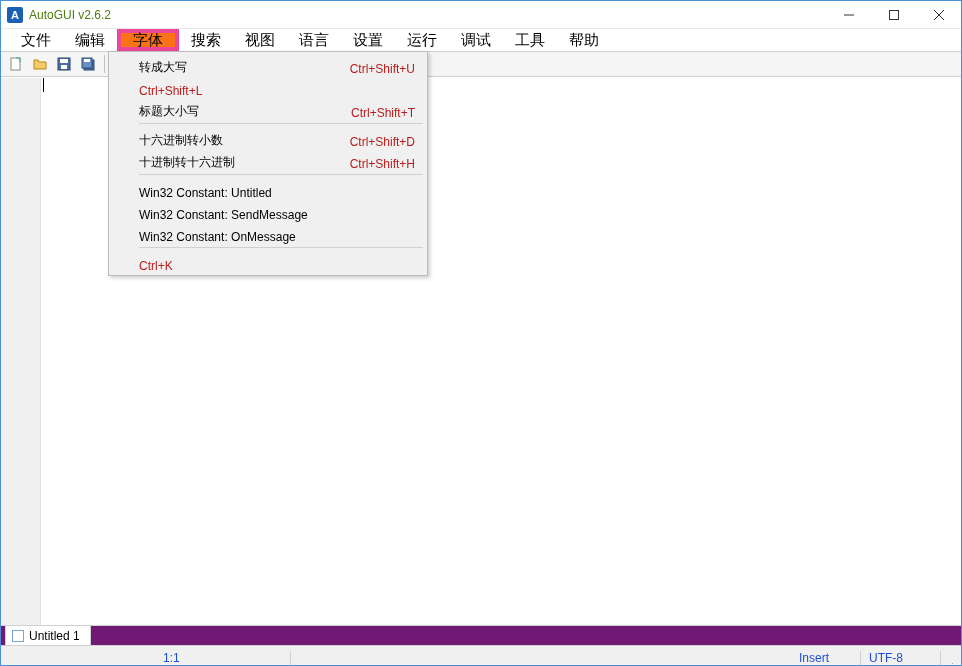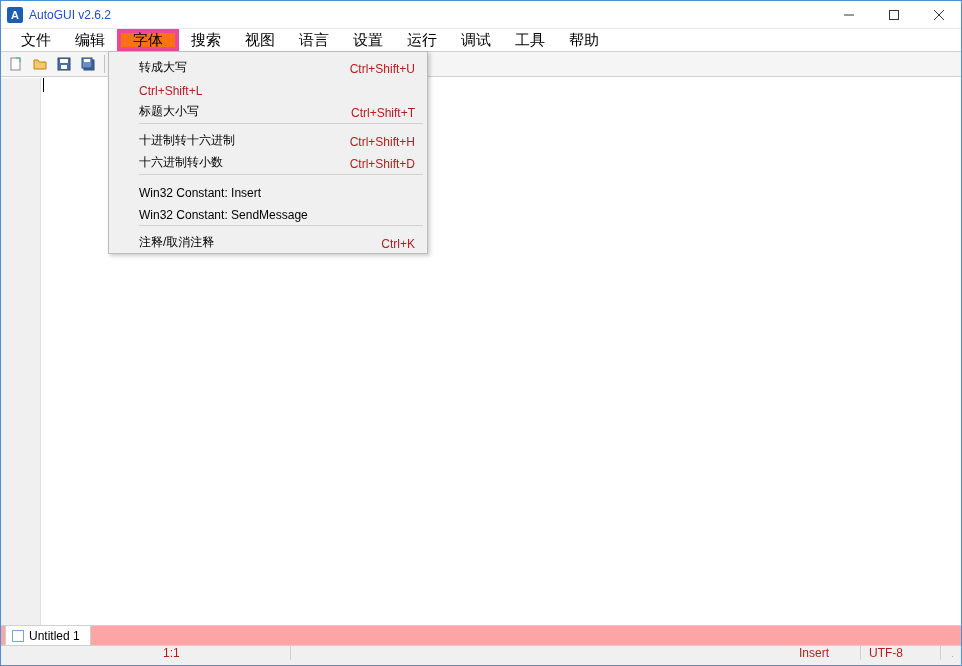--- a/index.html
+++ b/index.html
@@ -31,21 +31,21 @@
       font-weight: bold;
       font-size: 11px;
       display: flex;
       align-items: center;
       justify-content: center;
       margin-right: 6px;
       border-radius: 2px;
     }
     .titlebar-text {
       flex: 1;
-      color: #1d4ed8;
+      color: #4d7c0f;
       font-size: 12px;
     }
     .titlebar-controls {
       display: flex;
       height: 100%;
     }
     .titlebar-btn {
       width: 45px;
       height: 100%;
       display: flex;
@@ -169,21 +169,21 @@
       margin: 3px 2px 3px 28px;
     }
     
     
     .tabbar {
       position: absolute;
       bottom: 20px;
       left: 0;
       right: 0;
       height: 20px;
-      background: #fca5a5;
+      background: #701a75;
       border-top: 1px solid #d0d0d0;
       display: flex;
       align-items: stretch;
       padding-left: 4px;
     }
     .tab {
       display: flex;
       align-items: center;
       padding: 0 10px 0 6px;
       background: #fff;
@@ -203,23 +203,23 @@
     
     .statusbar {
       position: absolute;
       bottom: 0;
       left: 0;
       right: 0;
       height: 20px;
       background: #f0f0f0;
       border-top: 1px solid #d0d0d0;
       display: flex;
-      align-items: flex-start;
-      font-size: 12px;
-      color: #b91c1c;
+      align-items: flex-end;
+      font-size: 12px;
+      color: #1d4ed8;
     }
     .status-cell {
       border-right: 1px solid #d0d0d0;
       display: flex;
       align-items: center;
       padding: 0 8px;
     }
     .status-spacer { flex: 1; }
     .status-left { width: 150px; }
     .status-pos { width: 140px; padding-left: 12px; }
@@ -374,39 +374,42 @@
   </div>
   <div class="dropdown-item">
     <span class="dropdown-shortcut">Ctrl+Shift+L</span>
   </div>
   <div class="dropdown-item">
     <span class="dropdown-label">标题大小写</span>
     <span class="dropdown-shortcut">Ctrl+Shift+T</span>
   </div>
   <div class="dropdown-sep"></div>
   <div class="dropdown-item">
+    <span class="dropdown-label">十六进制转小数</span>
+    <span class="dropdown-shortcut">Ctrl+Shift+D</span>
+  </div>
+  <div class="dropdown-item">
     <span class="dropdown-label">十进制转十六进制</span>
     <span class="dropdown-shortcut">Ctrl+Shift+H</span>
   </div>
-  <div class="dropdown-item">
-    <span class="dropdown-label">十六进制转小数</span>
-    <span class="dropdown-shortcut">Ctrl+Shift+D</span>
-  </div>
   <div class="dropdown-sep"></div>
   <div class="dropdown-item">
-    <span class="dropdown-label">Win32 Constant: Insert</span>
+    <span class="dropdown-label">Win32 Constant: Untitled</span>
     <span class="dropdown-shortcut"></span>
   </div>
   <div class="dropdown-item">
     <span class="dropdown-label">Win32 Constant: SendMessage</span>
     <span class="dropdown-shortcut"></span>
   </div>
+  <div class="dropdown-item">
+    <span class="dropdown-label">Win32 Constant: OnMessage</span>
+    <span class="dropdown-shortcut"></span>
+  </div>
   <div class="dropdown-sep"></div>
   <div class="dropdown-item">
-    <span class="dropdown-label">注释/取消注释</span>
     <span class="dropdown-shortcut">Ctrl+K</span>
   </div>
 </div>
 
 <div class="tabbar">
   <div class="tab">
     <span class="tab-icon"></span>
     <span>Untitled 1</span>
   </div>
 </div>

